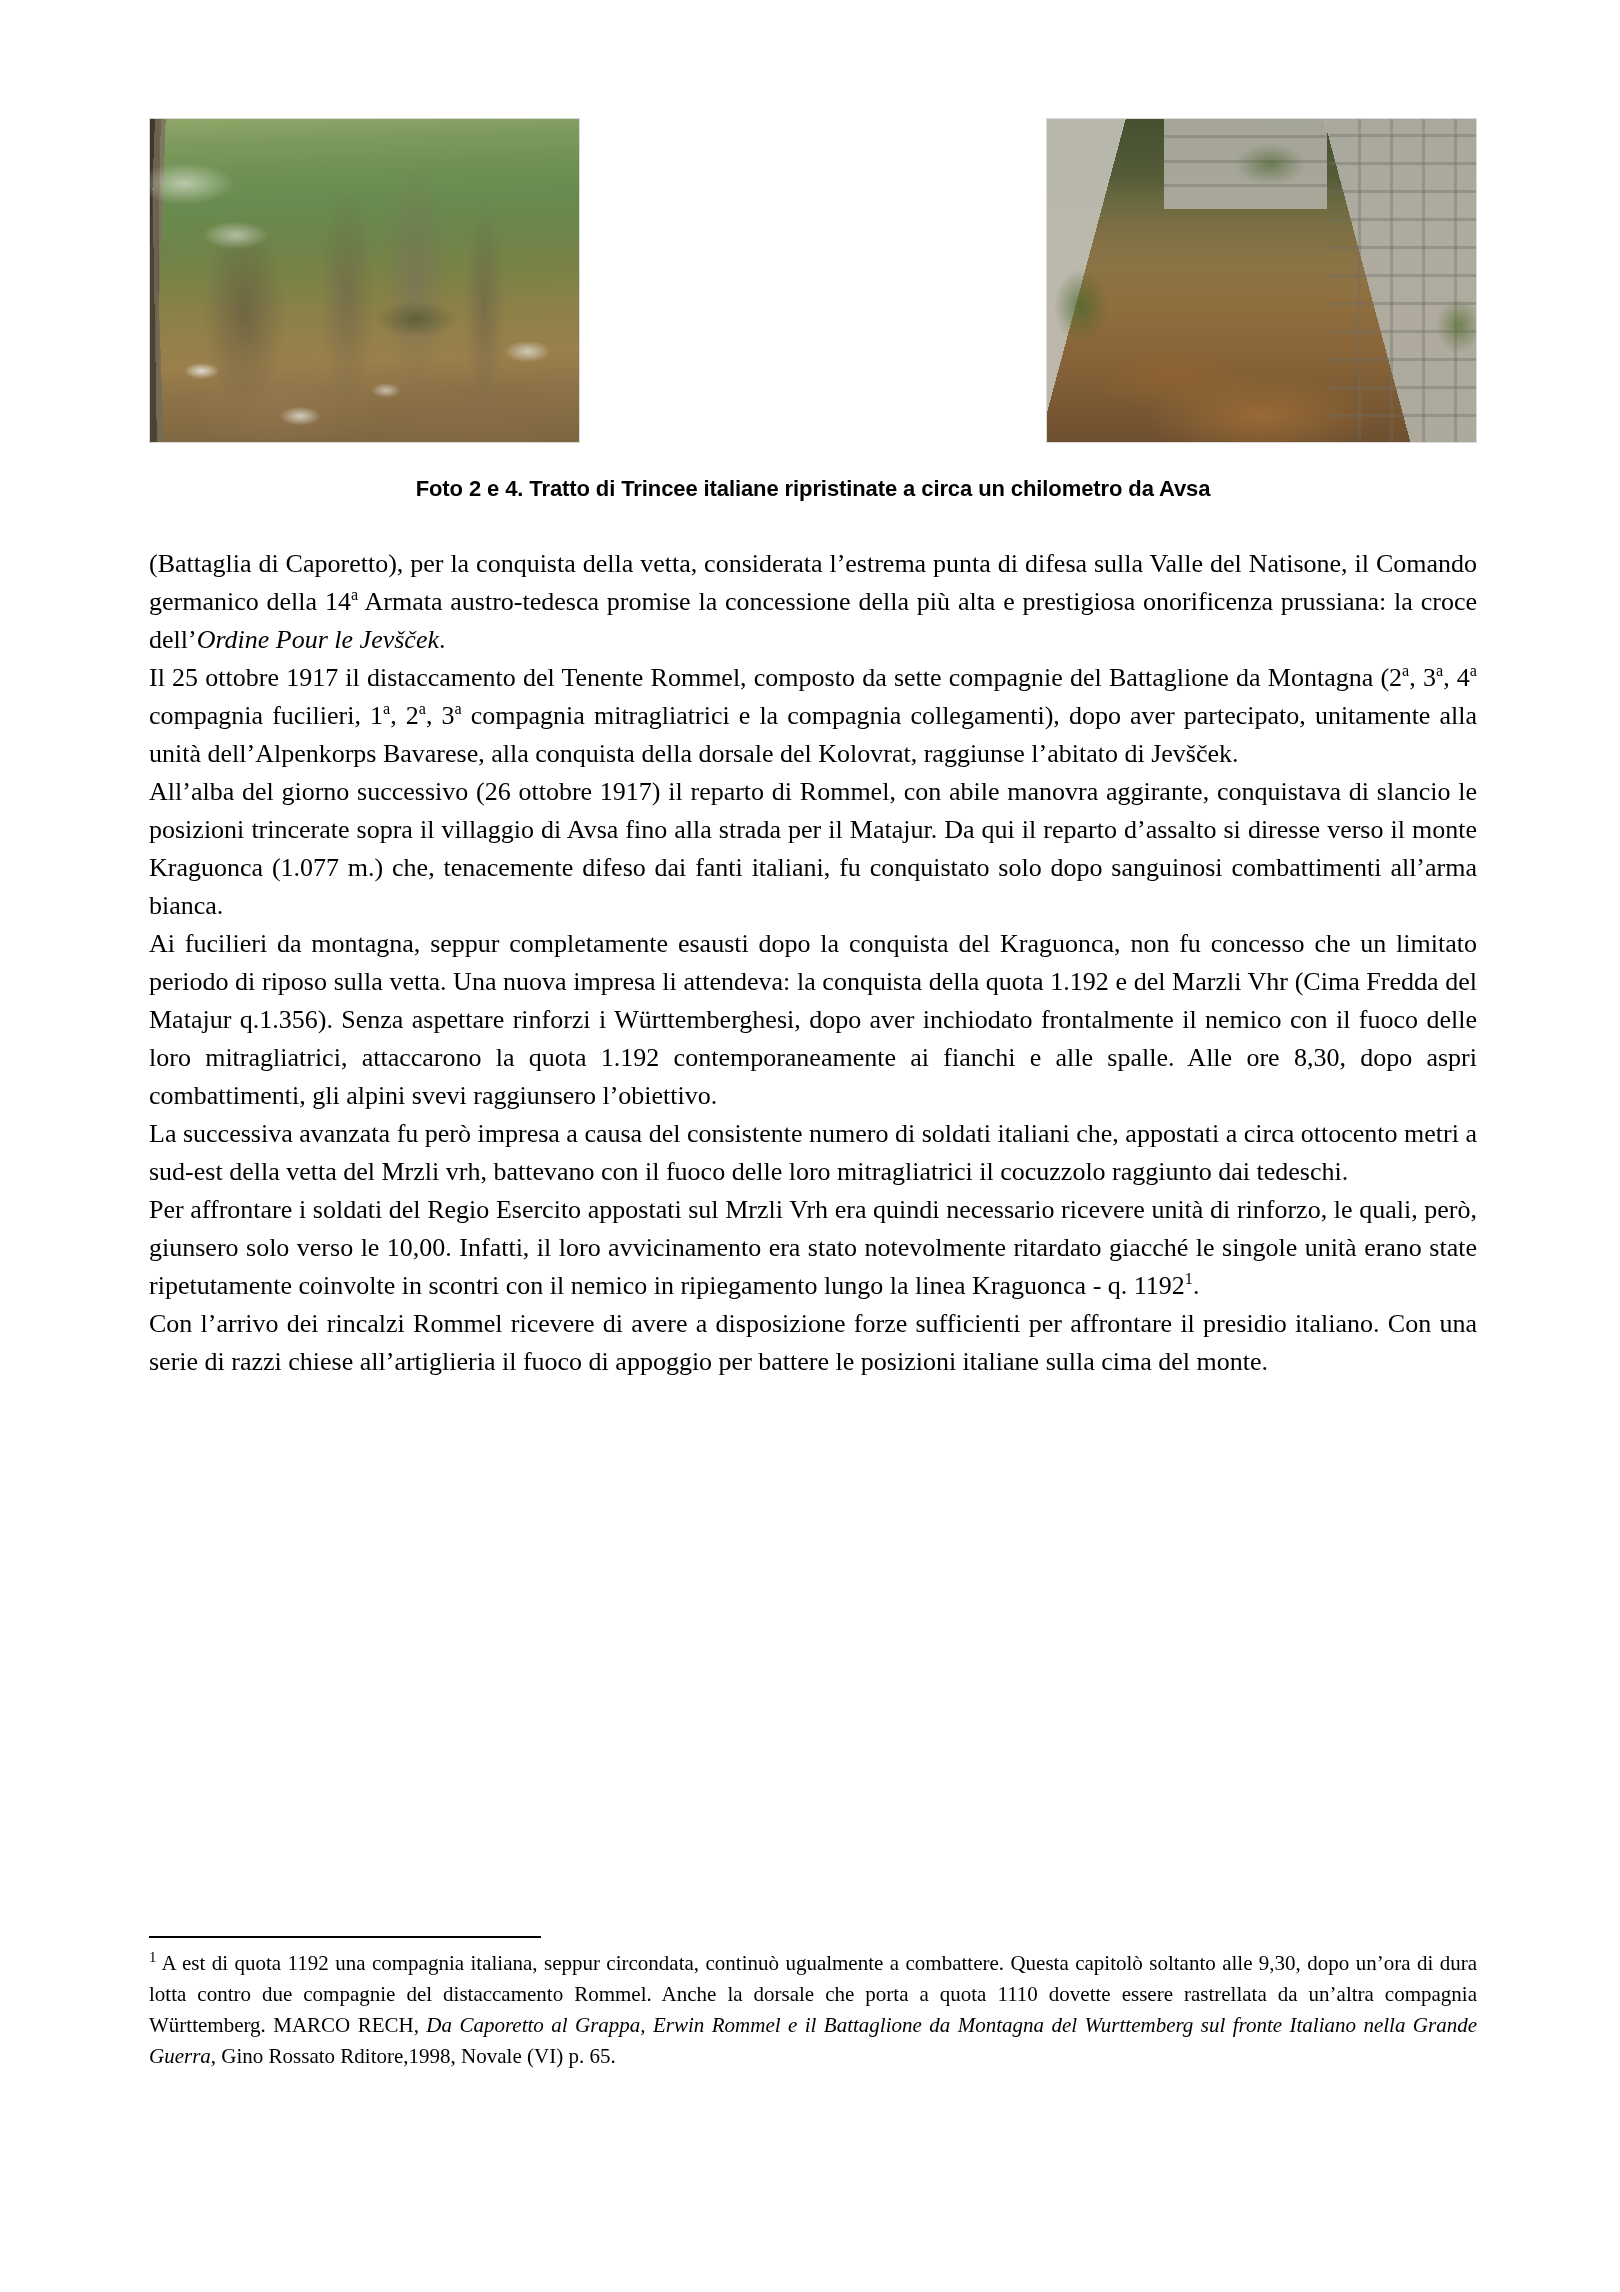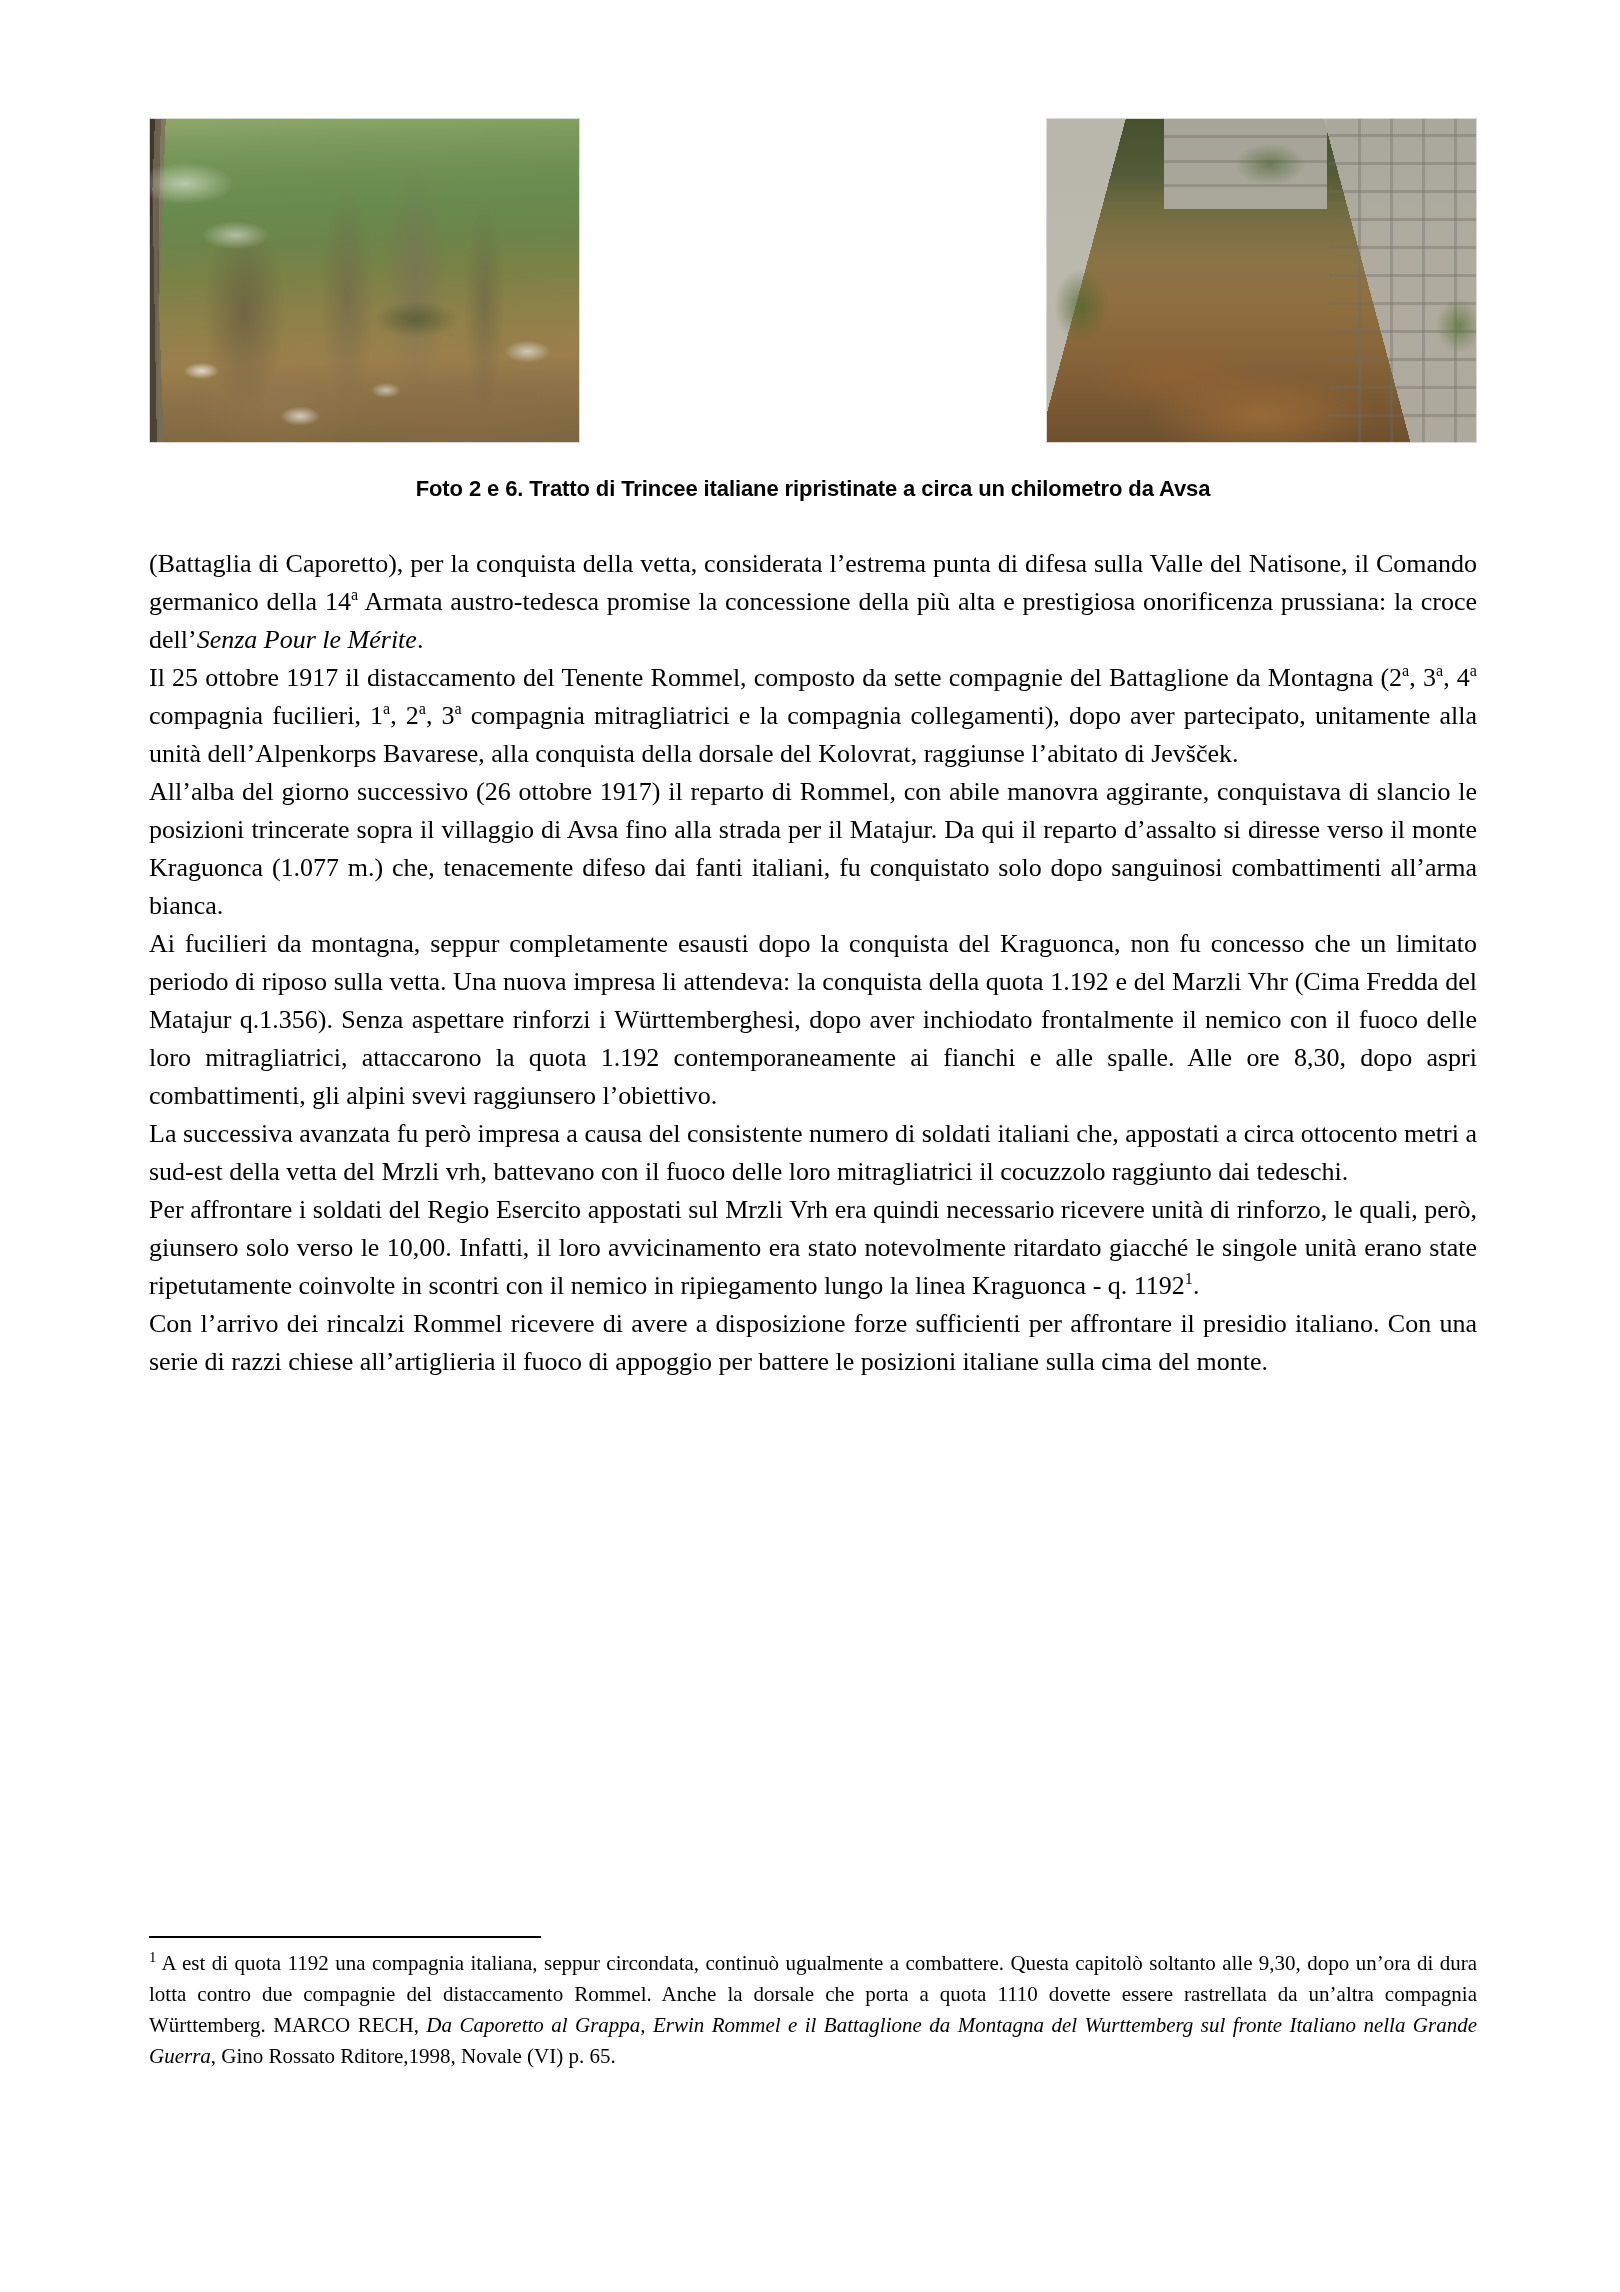--- a/index.html
+++ b/index.html
@@ -182,24 +182,24 @@
 
 <div class="page">
 
   <div class="content">
 
     <div class="photo-row">
       <div class="photo photo-forest"></div>
       <div class="photo photo-trench"></div>
     </div>
 
-    <div class="caption">Foto 2 e 6. Tratto di Trincee italiane ripristinate a circa un chilometro da Avsa</div>
+    <div class="caption">Foto 2 e 4. Tratto di Trincee italiane ripristinate a circa un chilometro da Avsa</div>
 
     <div class="body-text">
-      <p id="p1"><span> (Battaglia di Caporetto), per la conquista della vetta, considerata l’estrema punta di difesa sulla Valle del Natisone, il Comando germanico della 14</span><sup>a</sup><span> Armata austro-tedesca promise la concessione della più alta e prestigiosa onorificenza prussiana: la croce dell’</span><span class="it">Senza Pour le Mérite</span><span>.</span></p>
+      <p id="p1"><span> (Battaglia di Caporetto), per la conquista della vetta, considerata l’estrema punta di difesa sulla Valle del Natisone, il Comando germanico della 14</span><sup>a</sup><span> Armata austro-tedesca promise la concessione della più alta e prestigiosa onorificenza prussiana: la croce dell’</span><span class="it">Ordine Pour le Jevšček</span><span>.</span></p>
       <p id="p2"><span>Il 25 ottobre 1917 il distaccamento del Tenente Rommel, composto da sette compagnie del Battaglione da Montagna (2</span><sup>a</sup><span>, 3</span><sup>a</sup><span>, 4</span><sup>a</sup><span> compagnia fucilieri, 1</span><sup>a</sup><span>,  2</span><sup>a</sup><span>,  3</span><sup>a</sup><span> compagnia mitragliatrici e la compagnia collegamenti), dopo aver partecipato, unitamente alla unità dell’Alpenkorps Bavarese, alla conquista della dorsale del Kolovrat, raggiunse l’abitato di Jevšček.</span></p>
       <p id="p3"><span>All’alba del giorno successivo (26 ottobre 1917) il reparto di Rommel, con abile manovra aggirante, conquistava di slancio le posizioni trincerate sopra il villaggio di Avsa fino alla strada per il Matajur. Da qui il reparto d’assalto si diresse verso il monte Kraguonca (1.077 m.) che, tenacemente difeso dai fanti italiani, fu conquistato solo dopo sanguinosi combattimenti all’arma bianca.</span></p>
       <p id="p4"><span>Ai fucilieri da montagna, seppur completamente esausti dopo la conquista del Kraguonca, non fu concesso che un limitato periodo di riposo sulla vetta. Una nuova impresa li attendeva: la conquista della quota 1.192 e del Marzli Vhr (Cima Fredda del Matajur q.1.356). Senza aspettare rinforzi i Württemberghesi, dopo aver inchiodato frontalmente il nemico con il fuoco delle loro mitragliatrici, attaccarono la quota 1.192 contemporaneamente ai fianchi e alle spalle. Alle ore 8,30, dopo aspri combattimenti, gli alpini svevi raggiunsero l’obiettivo.</span></p>
       <p id="p5"><span>La successiva avanzata fu però impresa a causa del consistente numero di soldati italiani che, appostati a circa ottocento metri a sud-est della vetta del Mrzli vrh, battevano con il fuoco delle loro mitragliatrici il cocuzzolo raggiunto dai tedeschi.</span></p>
       <p id="p6"><span>Per affrontare i soldati del Regio Esercito appostati sul Mrzli Vrh era quindi necessario ricevere unità di rinforzo, le quali, però,  giunsero solo verso le 10,00. Infatti, il loro avvicinamento era stato notevolmente ritardato giacché le singole unità erano state ripetutamente coinvolte in scontri con il nemico in ripiegamento lungo la linea Kraguonca - q. 1192</span><sup>1</sup><span>.</span></p>
       <p id="p7"><span>Con l’arrivo dei rincalzi Rommel ricevere di avere a disposizione forze sufficienti per affrontare il presidio italiano. Con una serie di razzi chiese all’artiglieria il fuoco di appoggio per battere le posizioni italiane sulla cima del monte.</span></p>
     </div>
 
   </div>
 

